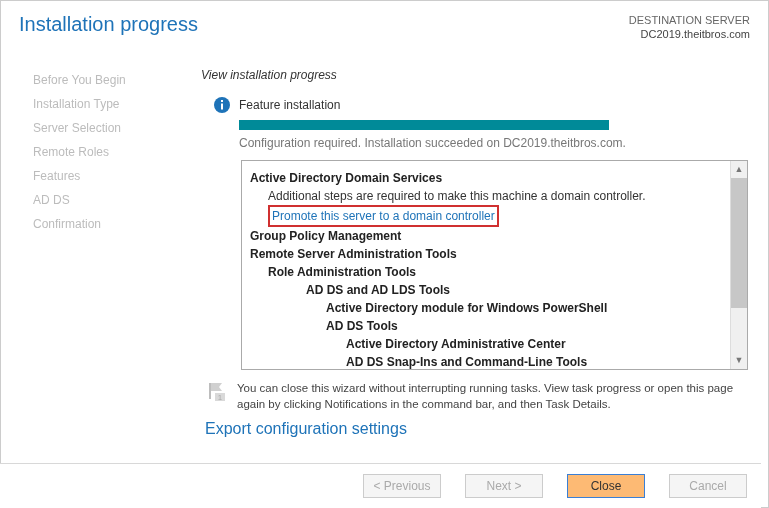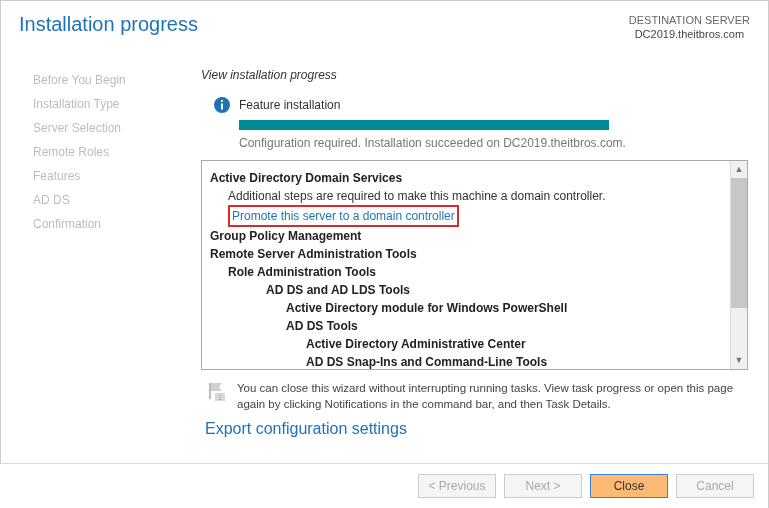--- a/index.html
+++ b/index.html
@@ -19,21 +19,21 @@
     align-items: flex-start;
     padding: 12px 18px 0 18px;
     gap: 32px;
   }
   .title {
     color: #1e73b8;
     font-size: 20px;
     font-weight: 300;
   }
   .dest {
-    text-align: center;
+    text-align: right;
     font-size: 11px;
     color: #444;
     line-height: 1.3;
   }
   .dest .lbl { color: #666; }
   .main {
     display: flex;
     padding: 10px 0 0 0;
   }
   .sidebar {
@@ -86,20 +86,21 @@
     color: #777;
     margin-bottom: 10px;
   }
   .results-box {
     border: 1px solid #aaa;
     height: 210px;
     overflow: hidden;
     position: relative;
     padding: 8px 20px 8px 8px;
     line-height: 1.5;
+    margin-left: 40px;
   }
   .scrollbar {
     position: absolute;
     right: 0; top: 0;
     width: 17px; height: 100%;
     background: #f0f0f0;
     border-left: 1px solid #ddd;
   }
   .sb-btn {
     height: 17px;
@@ -143,26 +144,26 @@
   .export-link {
     color: #1e73b8;
     padding: 4px 4px 0 4px;
     display: inline-block;
     cursor: pointer;
     font-size: 16px;
     text-align: right;
   }
   .footer {
     position: absolute;
-    bottom: 0; left: 0; right: 1px;
+    bottom: 0; left: 0; right: 8px;
     border-top: 1px solid #d8d8d8;
     padding: 10px 14px;
     display: flex;
     justify-content: flex-end;
-    gap: 8px;
+    gap: 24px;
     background: #fff;
   }
   .btn {
     min-width: 78px;
     height: 24px;
     border: 1px solid #a9a9a9;
     background: #efefef;
     font-size: 12px;
     color: #333;
     cursor: pointer;

